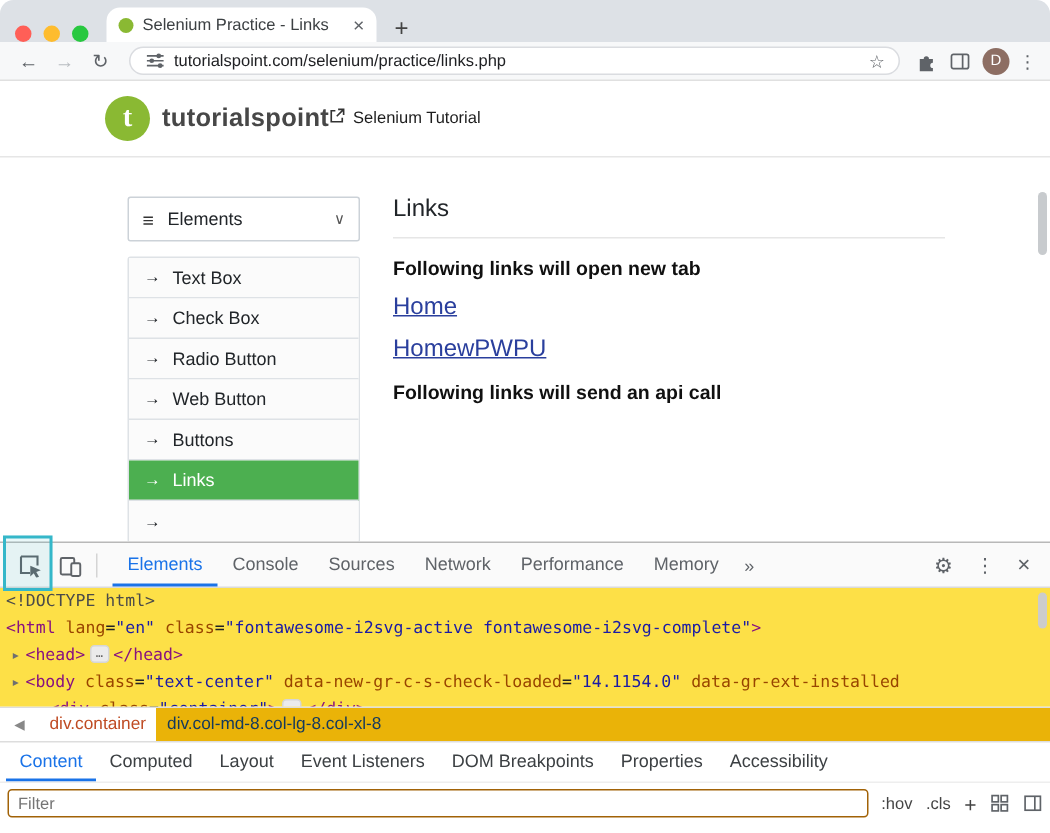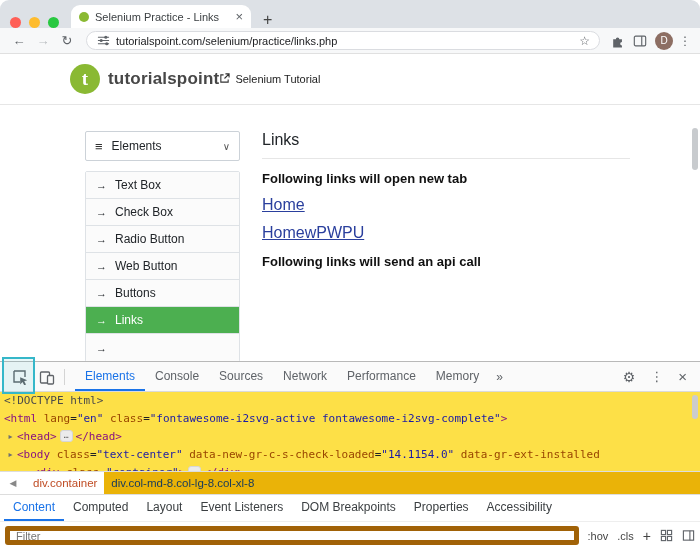--- a/index.html
+++ b/index.html
@@ -77,21 +77,21 @@
   .tk-ellipsis{display:inline-block;background:#ebebeb;border:1px solid #d6d6d6;border-radius:3px;color:#666;font-size:8px;line-height:8px;padding:1px 3px;margin:0 3px;vertical-align:2px}
   .code-scroll{position:absolute;right:2px;top:3px;width:6px;height:24px;background:#ccc;border-radius:3px}
   .dt-crumbs{height:23px;flex:none;border-top:1px solid #ddd;display:flex;align-items:stretch;font-size:11.5px;overflow:hidden}
   .crumb-nav{width:26px;display:flex;align-items:center;justify-content:center;color:#888;font-size:9px;flex:none}
   .crumb{display:flex;align-items:center;padding:0 7px;color:#bf4b23;white-space:nowrap}
   .crumb.selected{background:#eab308;color:#14395e;flex:1}
   .dt-styletabs{height:27px;flex:none;border-top:1px solid #ddd;display:flex;align-items:stretch;padding-left:4px;background:#fff}
   .style-tab{padding:0 9px;display:flex;align-items:center;font-size:12px;color:#3c4043;border-bottom:2px solid transparent;white-space:nowrap}
   .style-tab.active{color:#1a73e8;border-bottom-color:#1a73e8}
   .dt-filter{height:28px;flex:none;display:flex;align-items:center;padding:0 5px;gap:9px;border-top:1px solid #eee}
-  .filter-input{flex:1;height:19px;border:5px solid #a16207;border-radius:3px;font-size:11px;padding:0 6px;color:#333;outline:none;font-family:inherit;background:#fff}
+  .filter-input{flex:1;height:19px;border:1px solid #a16207;border-radius:3px;font-size:11px;padding:0 6px;color:#333;outline:none;font-family:inherit;background:#fff}
   .filter-input::placeholder{color:#757575}
   .hov-lbl,.cls-lbl{font-size:11px;color:#444}
   .plus-lbl{font-size:14px;color:#444;line-height:1}
   .f-ic{display:flex;align-items:center}
   .annotation{position:absolute;left:2px;top:357px;width:33px;height:37px;border:2px solid #35b7c9;background:rgba(53,183,201,.10);z-index:10;pointer-events:none}
 </style>
 </head>
 <body>
 
 <div class="window">

